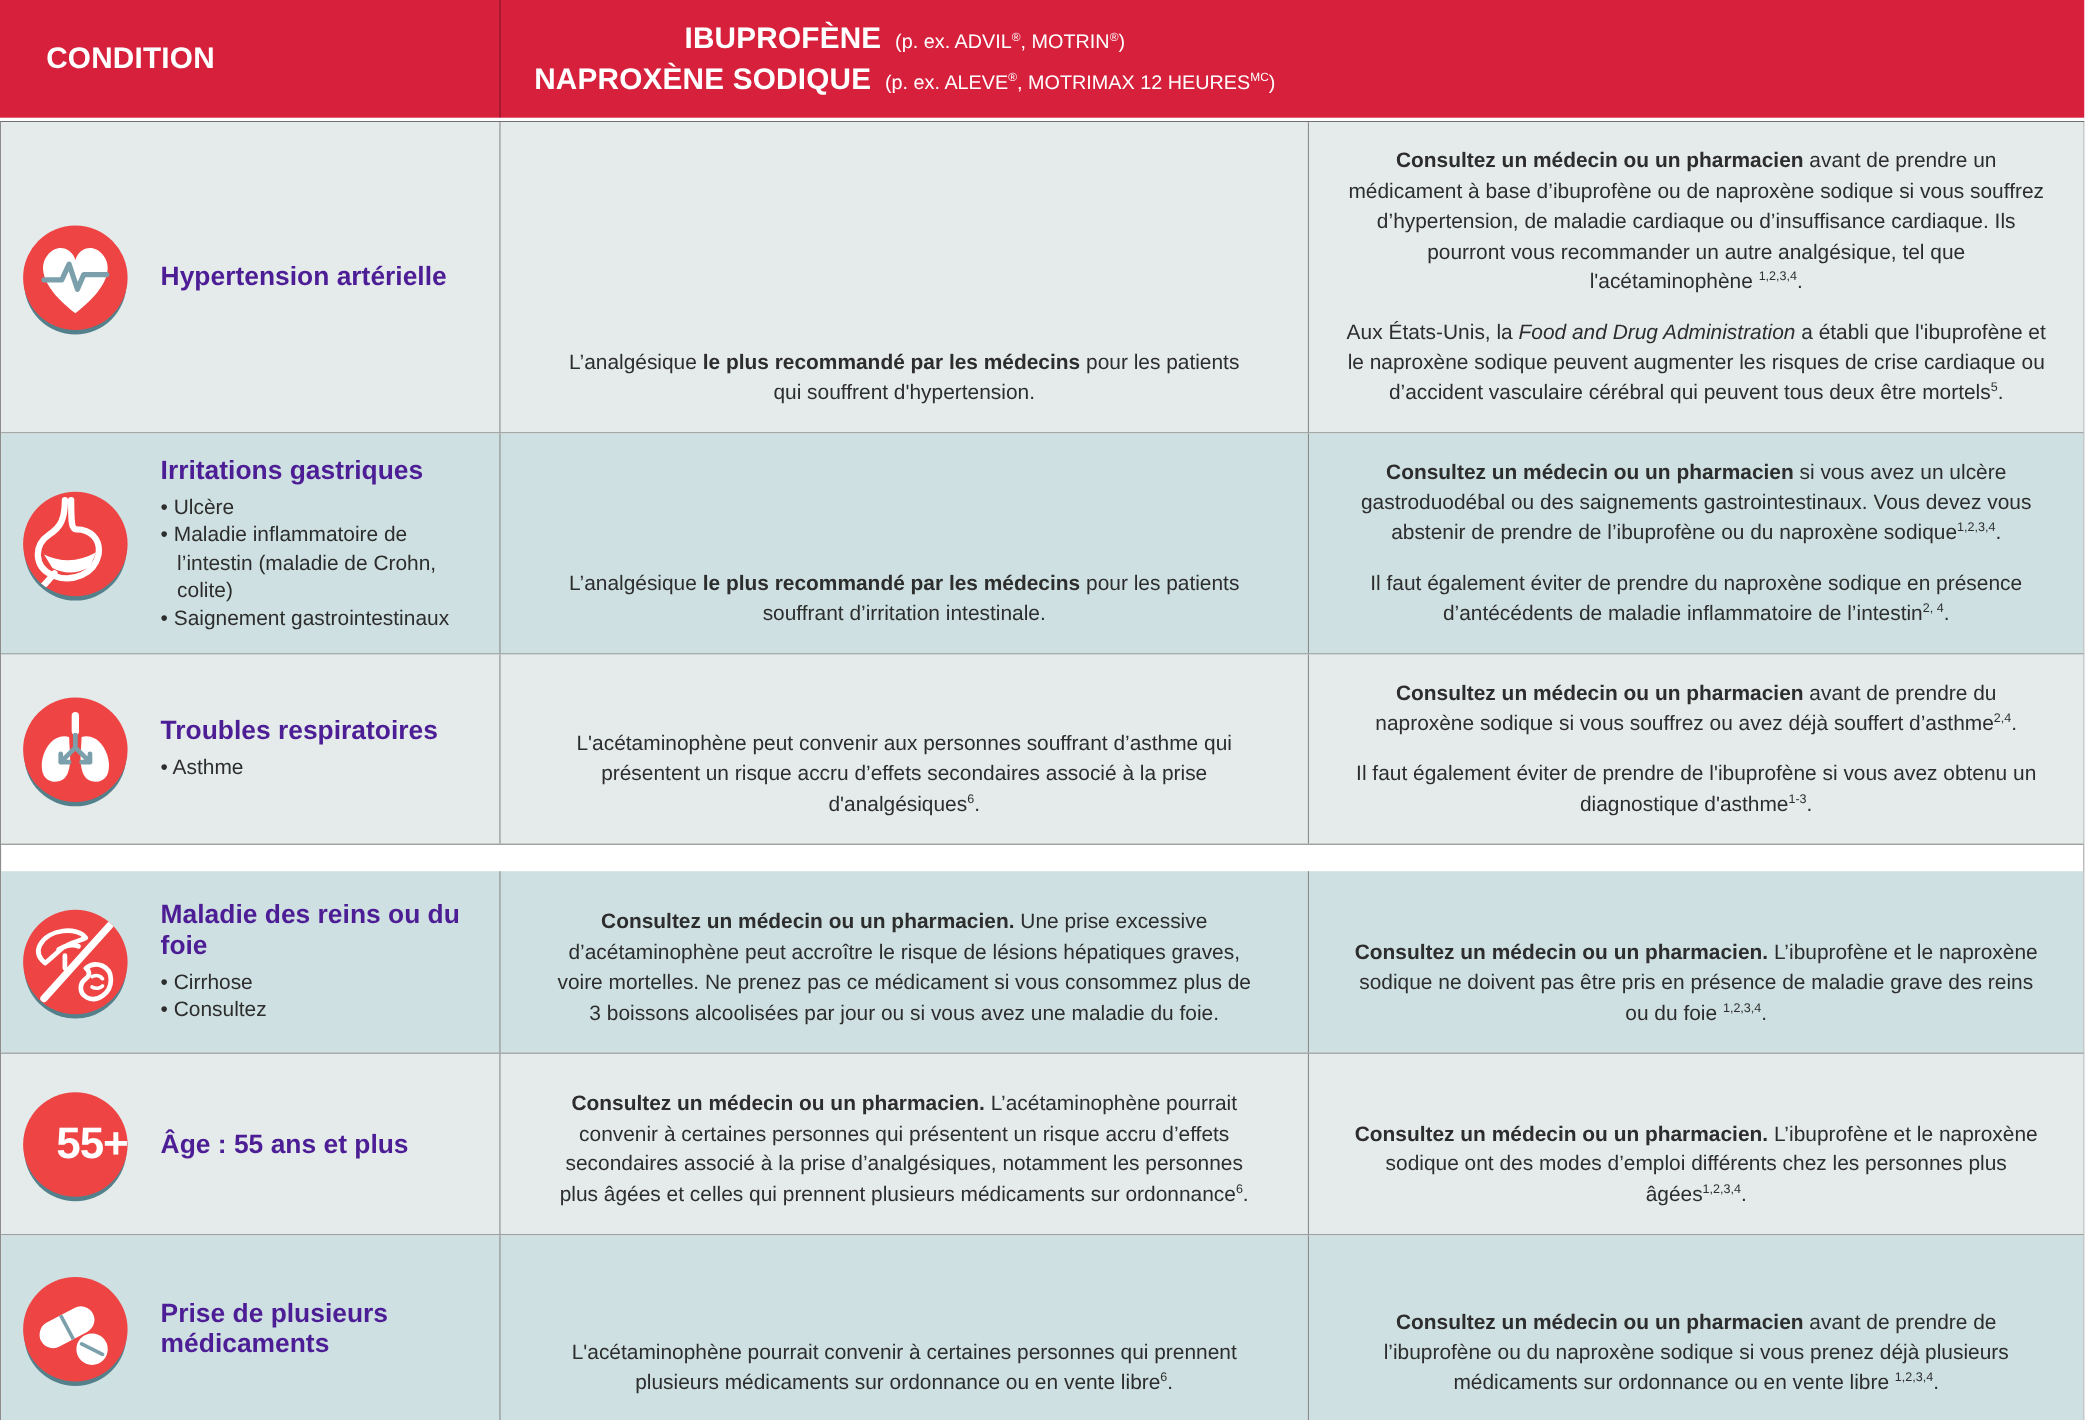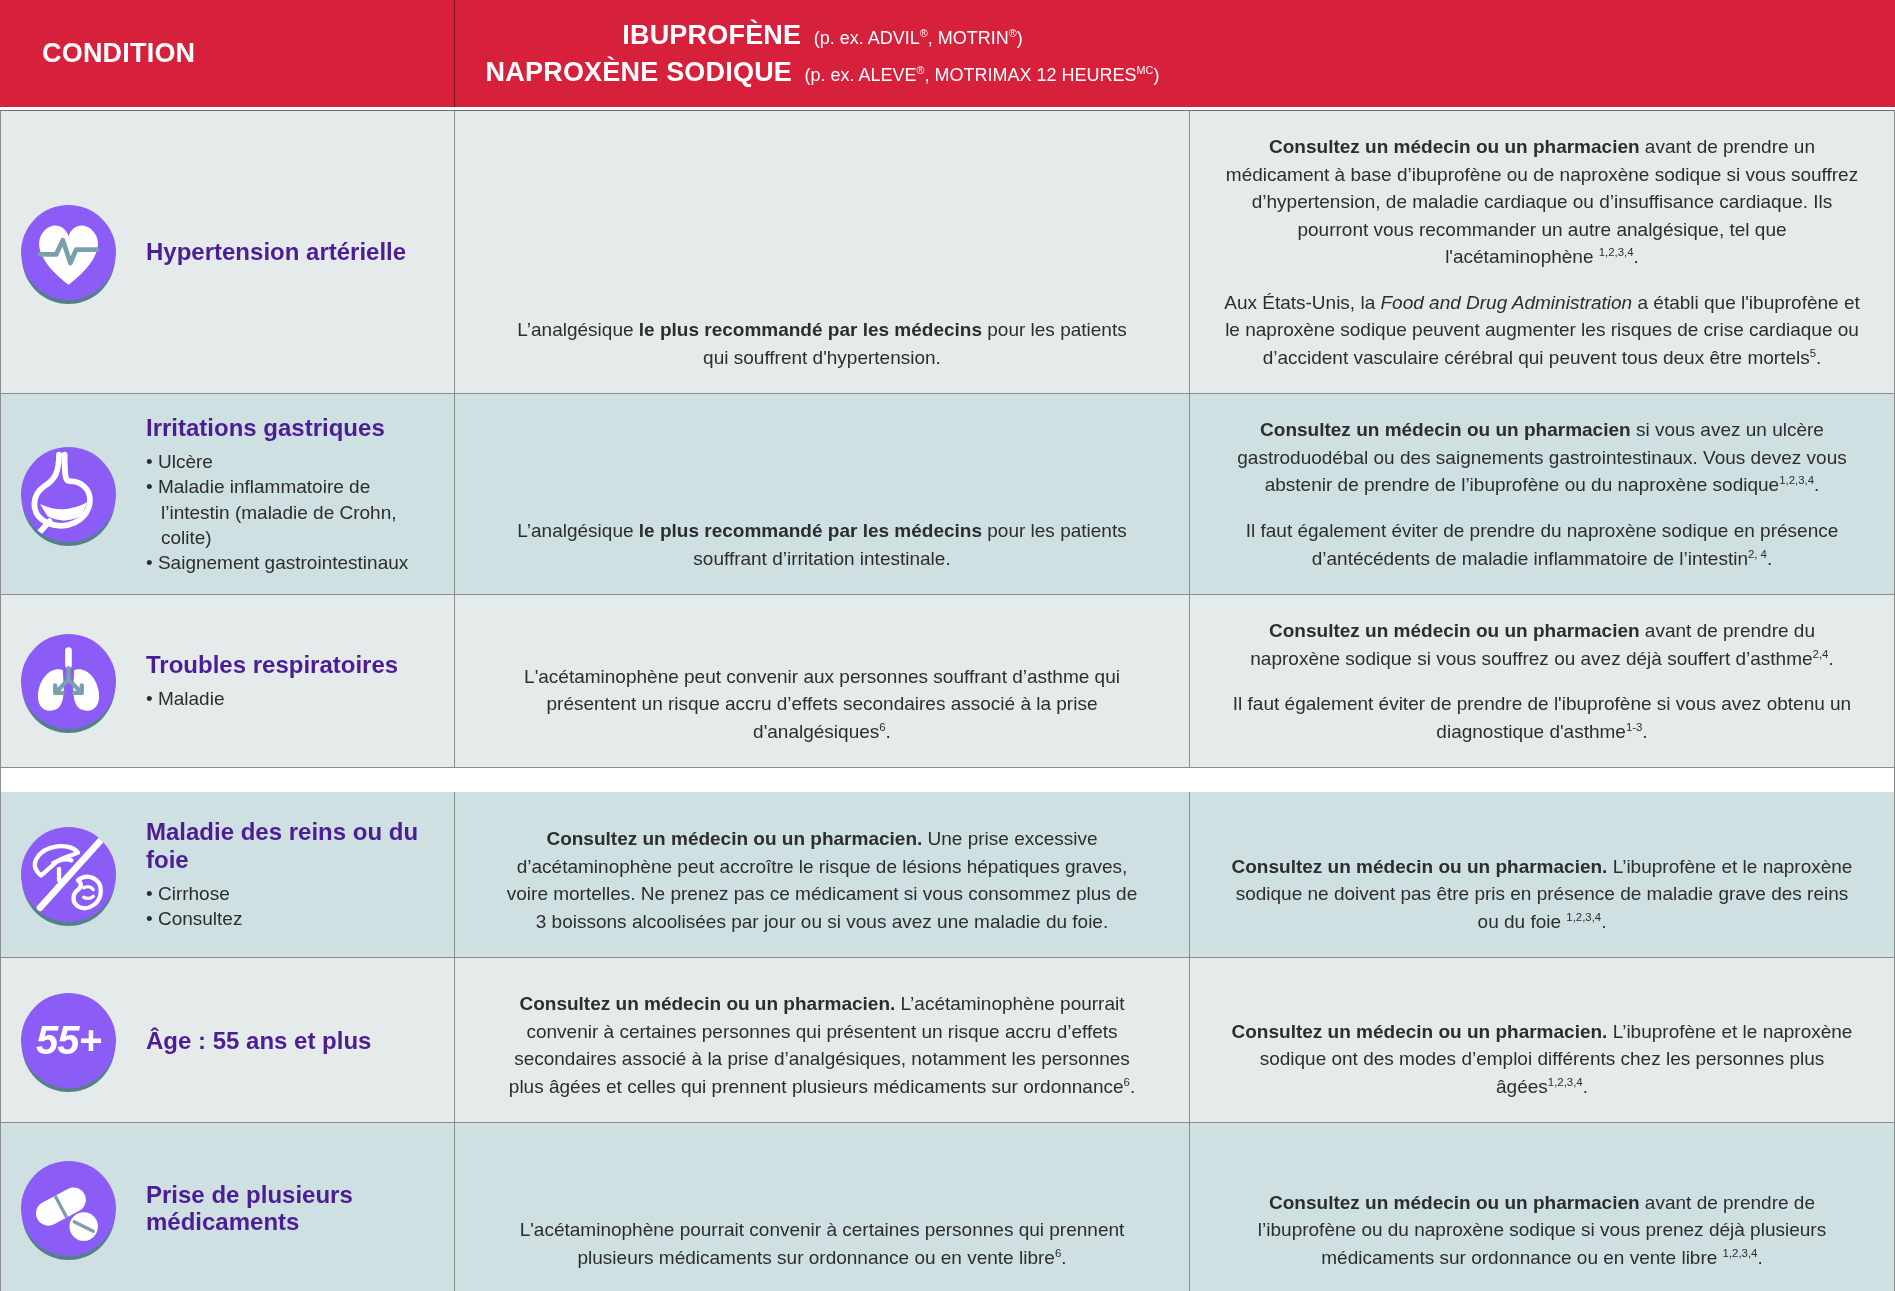--- a/index.html
+++ b/index.html
@@ -78,27 +78,26 @@
     flex-direction: row;
     align-items: center;
     justify-content: flex-start;
     gap: 30px;
     padding: 18px 20px 18px 20px;
   }
   .icon-circle {
     flex: 0 0 95px;
     width: 95px; height: 95px;
     border-radius: 50%;
-    background: #8b5cf6;
+    background: #ef4444;
     box-shadow: 0 5px 0 -1px #53808b;
     display: flex;
     align-items: center;
-    justify-content: center;
+    justify-content: flex-end;
     overflow: hidden;
-    font-style: italic;
   }
   .icon-circle svg { width: 95px; height: 95px; display: block; }
   .badge-text {
     color: #ffffff;
     font-size: 40px;
     font-weight: 700;
     letter-spacing: -1px;
   }
   .cond-text { min-width: 0; }
   .cond-title {
@@ -211,21 +210,21 @@
         <svg viewBox="0 0 100 100" aria-hidden="true">
           <rect x="46.5" y="14" width="7" height="22" rx="3.5" fill="#ffffff"></rect>
           <path fill="#ffffff" d="M44 38 C32 34 20 46 18 62 C16.5 76 24 83 35 80 C43 77.5 45 68 45 57 Z"></path>
           <path fill="#ffffff" d="M56 38 C68 34 80 46 82 62 C83.5 76 76 83 65 80 C57 77.5 55 68 55 57 Z"></path>
           <path d="M50 36 L50 48 M50 48 L36 62 M36 62 L36 54 M36 62 L44 62 M50 48 L64 62 M64 62 L64 54 M64 62 L56 62" fill="none" stroke="#7ba0ab" stroke-width="4.5" stroke-linecap="round" stroke-linejoin="round"></path>
         </svg>
       </div>
       <div class="cond-text">
         <h3 class="cond-title">Troubles respiratoires</h3>
         <ul class="cond-bullets">
-            <li>Maladie</li>
+            <li>Asthme</li>
           </ul>
       </div>
     </div>
     <div class="cell body">
         <p><span>L'acétaminophène peut convenir aux personnes souffrant d’asthme qui présentent un risque accru d’effets secondaires associé à la prise d'analgésiques</span><sup>6</sup><span>.</span></p>
       </div>
     <div class="cell body">
         <p><span class="b">Consultez un médecin ou un pharmacien</span><span> avant de prendre du naproxène sodique si vous souffrez ou avez déjà souffert d’asthme</span><sup>2,4</sup><span>.</span></p>
         <p><span>Il faut également éviter de prendre de l'ibuprofène si vous avez obtenu un diagnostique d'asthme</span><sup>1-3</sup><span>.</span></p>
       </div>

